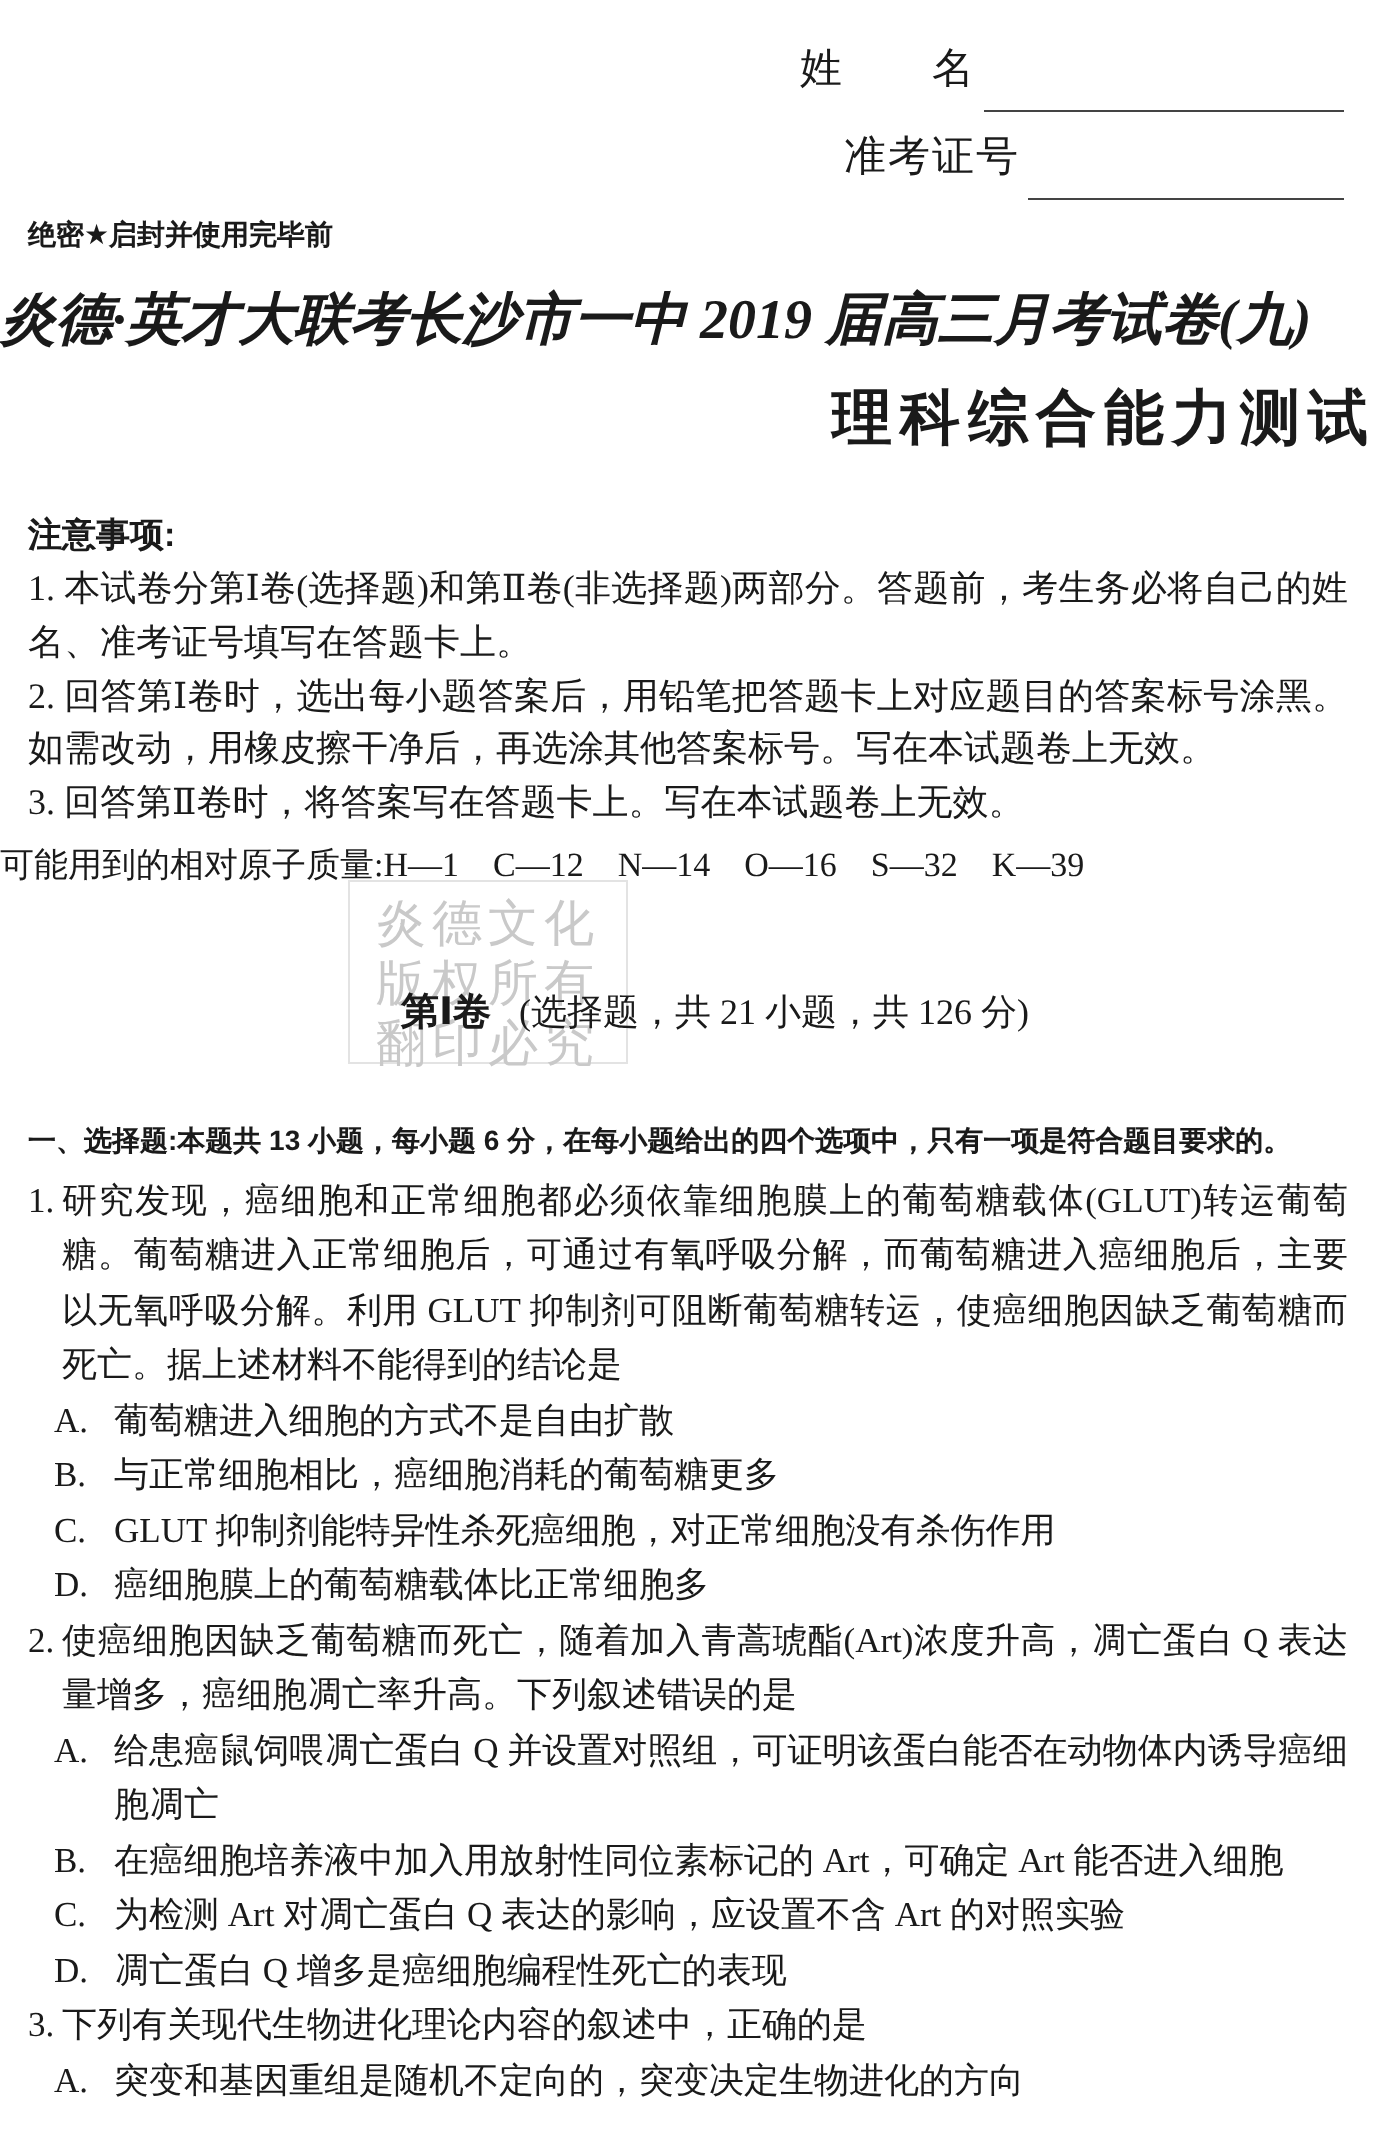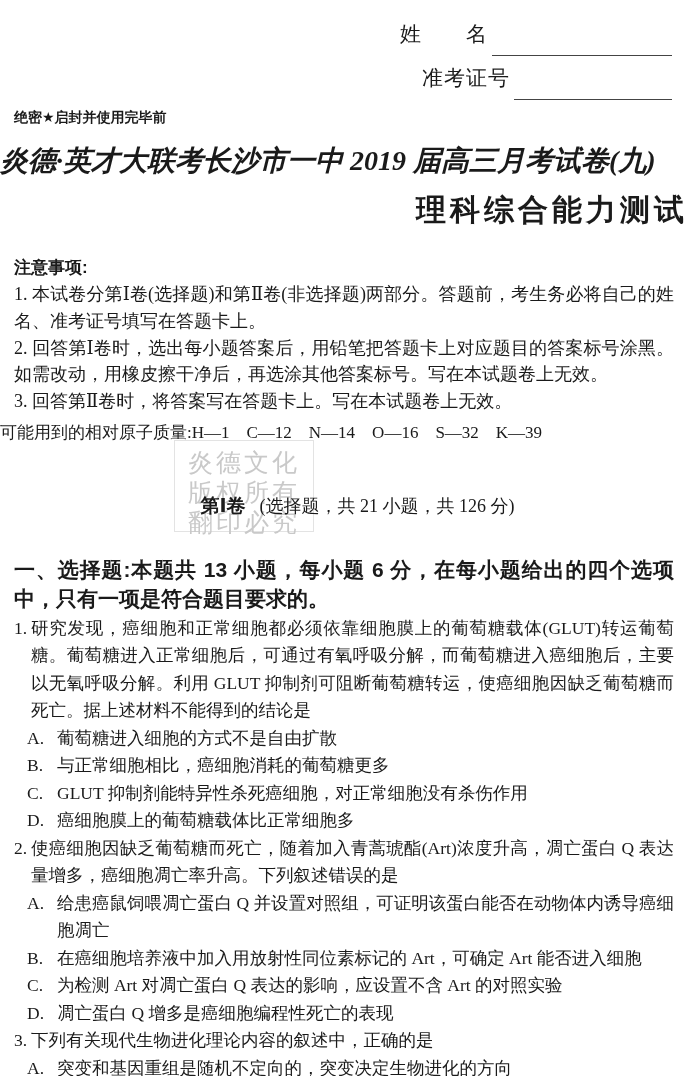--- a/index.html
+++ b/index.html
@@ -125,21 +125,21 @@
     font-family: "Liberation Sans", "DejaVu Sans", sans-serif;
     font-weight: bold;
     font-size: 19px;
     margin-right: 14px;
   }
   .section-intro {
     margin-top: 4px;
     padding: 0 14px;
     font-family: "Liberation Sans", "DejaVu Sans", sans-serif;
     font-weight: bold;
-    font-size: 21px;
+    font-size: 14px;
     line-height: 29px;
     text-align: justify;
   }
 
   
   .questions { margin-top: 2px; padding: 0 14px; }
   .q-stem { display: flex; align-items: flex-start; }
   .q-num { flex: 0 0 17px; white-space: nowrap; }
   .q-text { flex: 1; text-align: justify; }
   .option { display: flex; align-items: flex-start; padding-left: 13px; }

